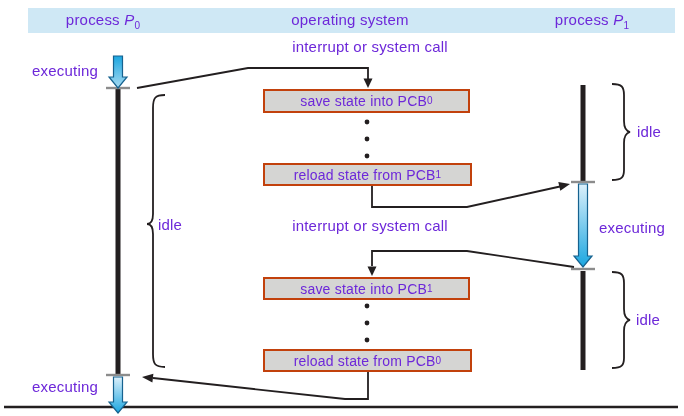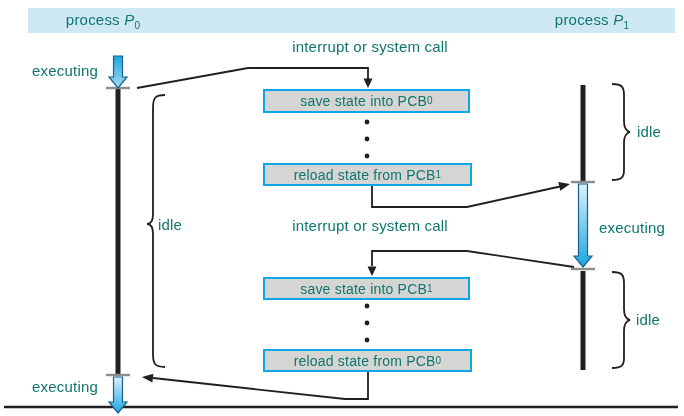--- a/index.html
+++ b/index.html
@@ -1,28 +1,28 @@
 <!DOCTYPE html>
 <html><head>
 <meta charset="utf-8">
 <style>
   html,body{margin:0;padding:0;background:#ffffff;}
   .stage{
     position:relative;width:684px;height:416px;background:#ffffff;overflow:hidden;
-    font-family:"Liberation Sans", sans-serif;color:#0f766e;
+    font-family:"Liberation Sans", sans-serif;color:#6d28d9;
   }
   .stage svg{position:absolute;left:0;top:0;}
   .band{position:absolute;left:28px;top:8px;width:647px;height:25px;background:#cfe8f5;}
   .lbl{position:absolute;font-size:15px;letter-spacing:.2px;line-height:16px;white-space:nowrap;}
   .center{text-align:center;}
   .right{text-align:right;}
   .lbl i{font-style:italic;}
   sub{font-size:10px;line-height:0;}
   .obox{
-    position:absolute;background:#d5d5d3;border:2px solid #0ea5e9;
+    position:absolute;background:#d5d5d3;border:2px solid #c2410c;
     font-size:14px;letter-spacing:.2px;display:flex;align-items:center;justify-content:center;
     white-space:nowrap;box-sizing:border-box;
   }
 </style>
 </head>
 <body>
 
 <div class="stage">
 
   <div class="band"></div>
@@ -77,20 +77,21 @@
         <circle cx="367" cy="323" r="2.4"></circle>
         <circle cx="367" cy="340" r="2.4"></circle>
     </g>
 
     <path d="M 165 95 C 155 95 153 98 153 108 L 153 214 C 153 221 151 224 147 224 C 151 224 153 227 153 234 L 153 354 C 153 364 155 367 165 367" fill="none" stroke="#231f20" stroke-width="1.8"></path>
     <path d="M 612 84 C 622 84 624 87 624 95 L 624 121 C 624 128 626 131 630 132 C 626 133 624 136 624 143 L 624 170 C 624 177 622 180 612 180" fill="none" stroke="#231f20" stroke-width="1.8"></path>
     <path d="M 612 272 C 622 272 624 275 624 283 L 624 309 C 624 316 626 319 630 320 C 626 321 624 324 624 331 L 624 358 C 624 365 622 368 612 368" fill="none" stroke="#231f20" stroke-width="1.8"></path>
   </svg>
 
   <div class="lbl center" style="left:40px;top:12px;width:126px;"><span>process </span><i>P</i><sub>0</sub></div>
+  <div class="lbl center" style="left:273px;top:12px;width:154px;"><span>operating system</span></div>
   <div class="lbl center" style="left:529px;top:12px;width:126px;text-align:center;"><span>process </span><i>P</i><sub>1</sub></div>
 
   <div class="lbl center" style="left:255px;top:39px;width:230px;">interrupt or system call</div>
   <div class="lbl center" style="left:255px;top:218px;width:230px;">interrupt or system call</div>
 
   <div class="obox" style="left:263px;top:89px;width:207px;height:24px;">
       <span>save state into PCB</span>
       <sub>0</sub>
     </div>
   <div class="obox" style="left:263px;top:163px;width:209px;height:23px;">

